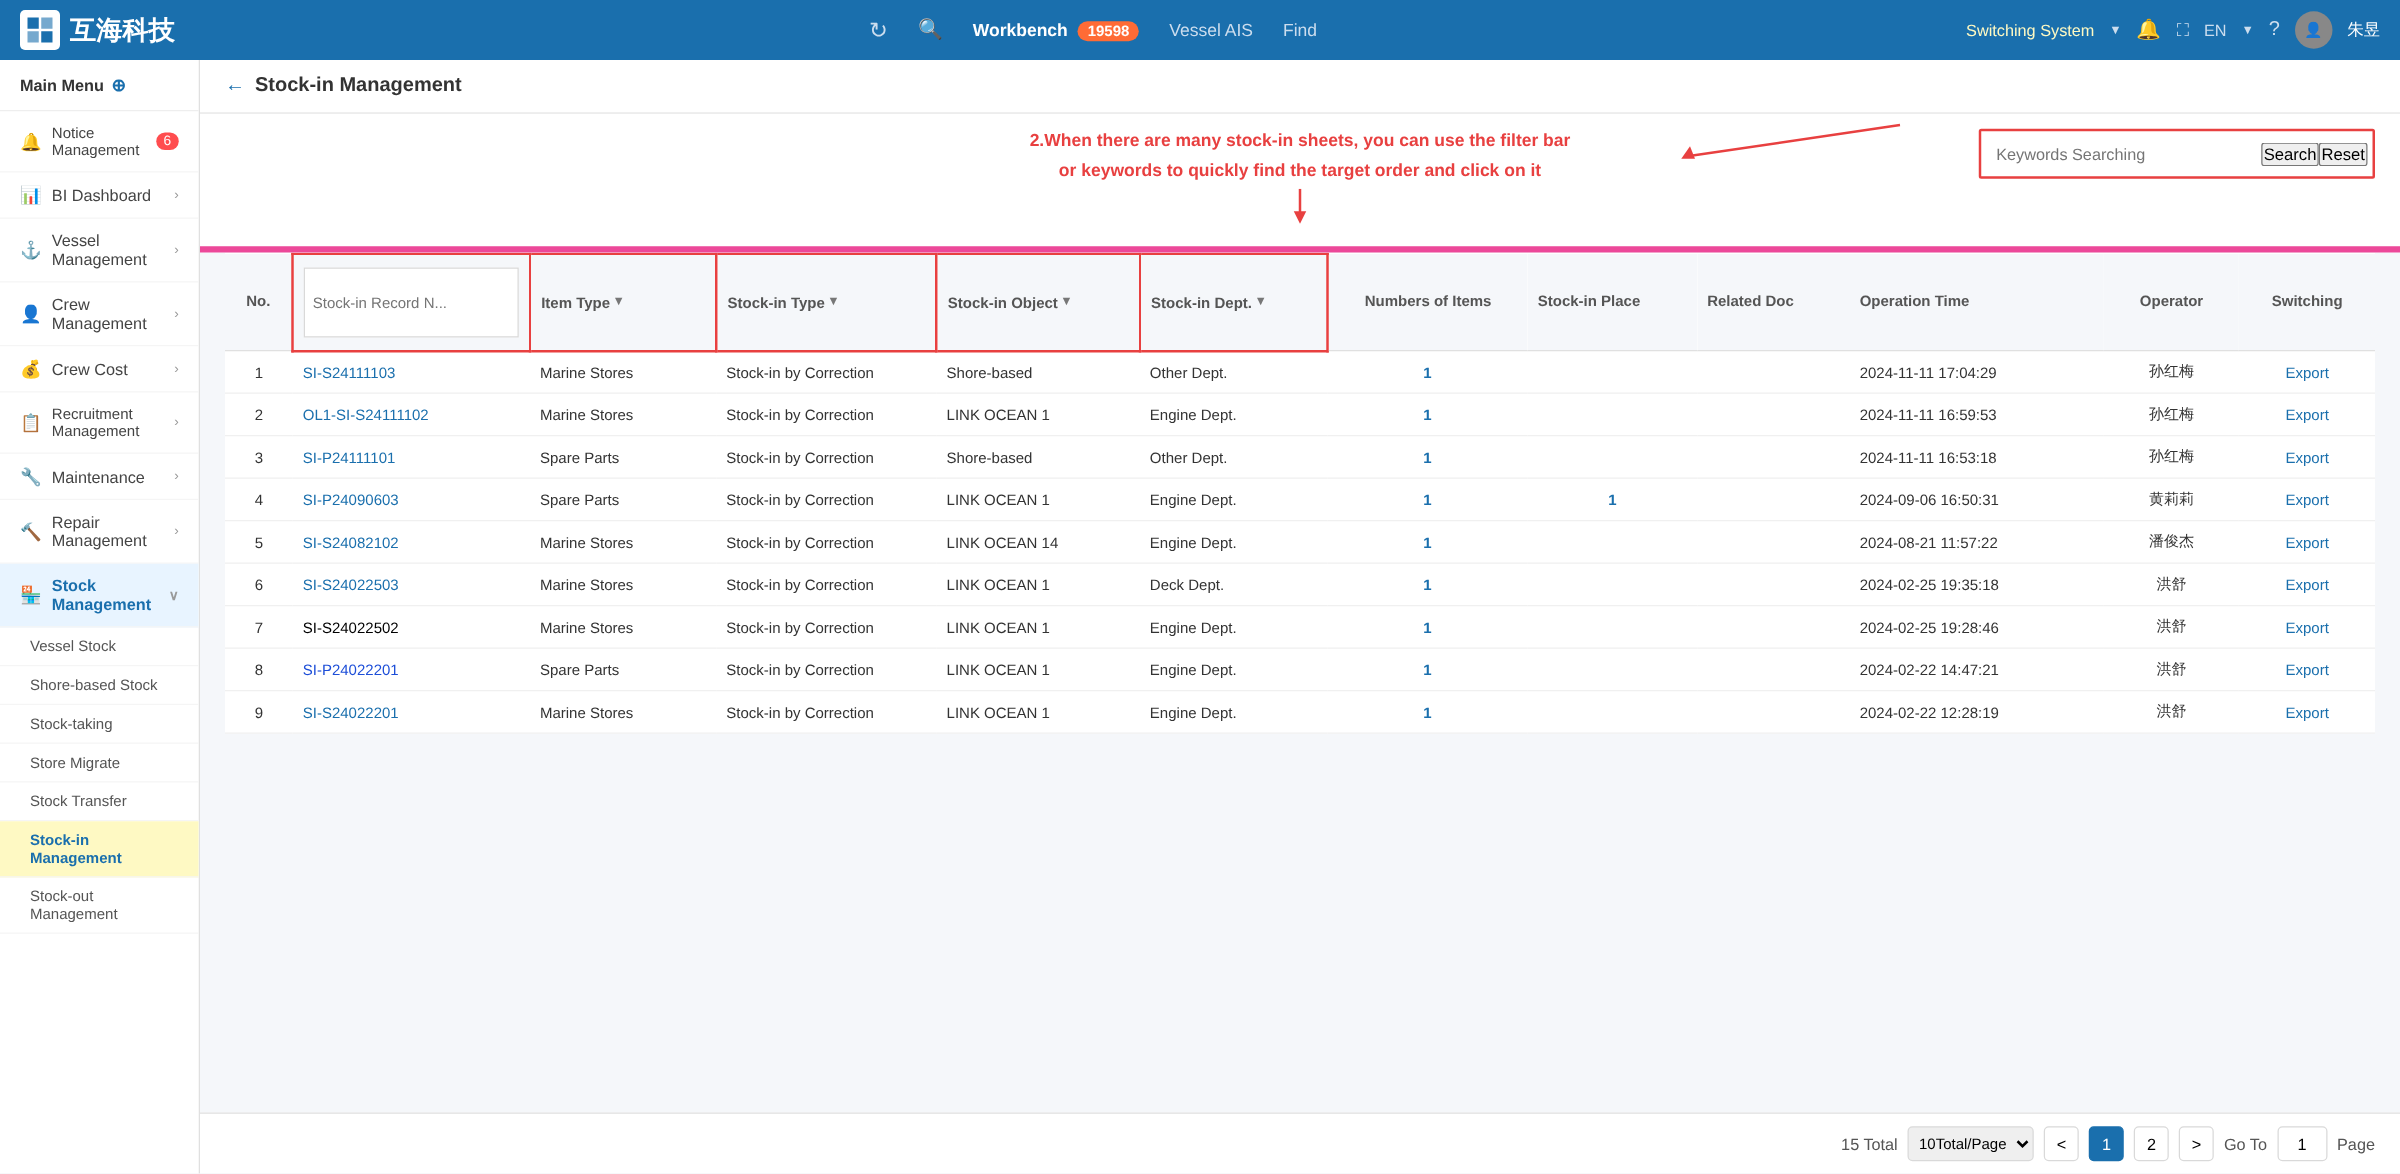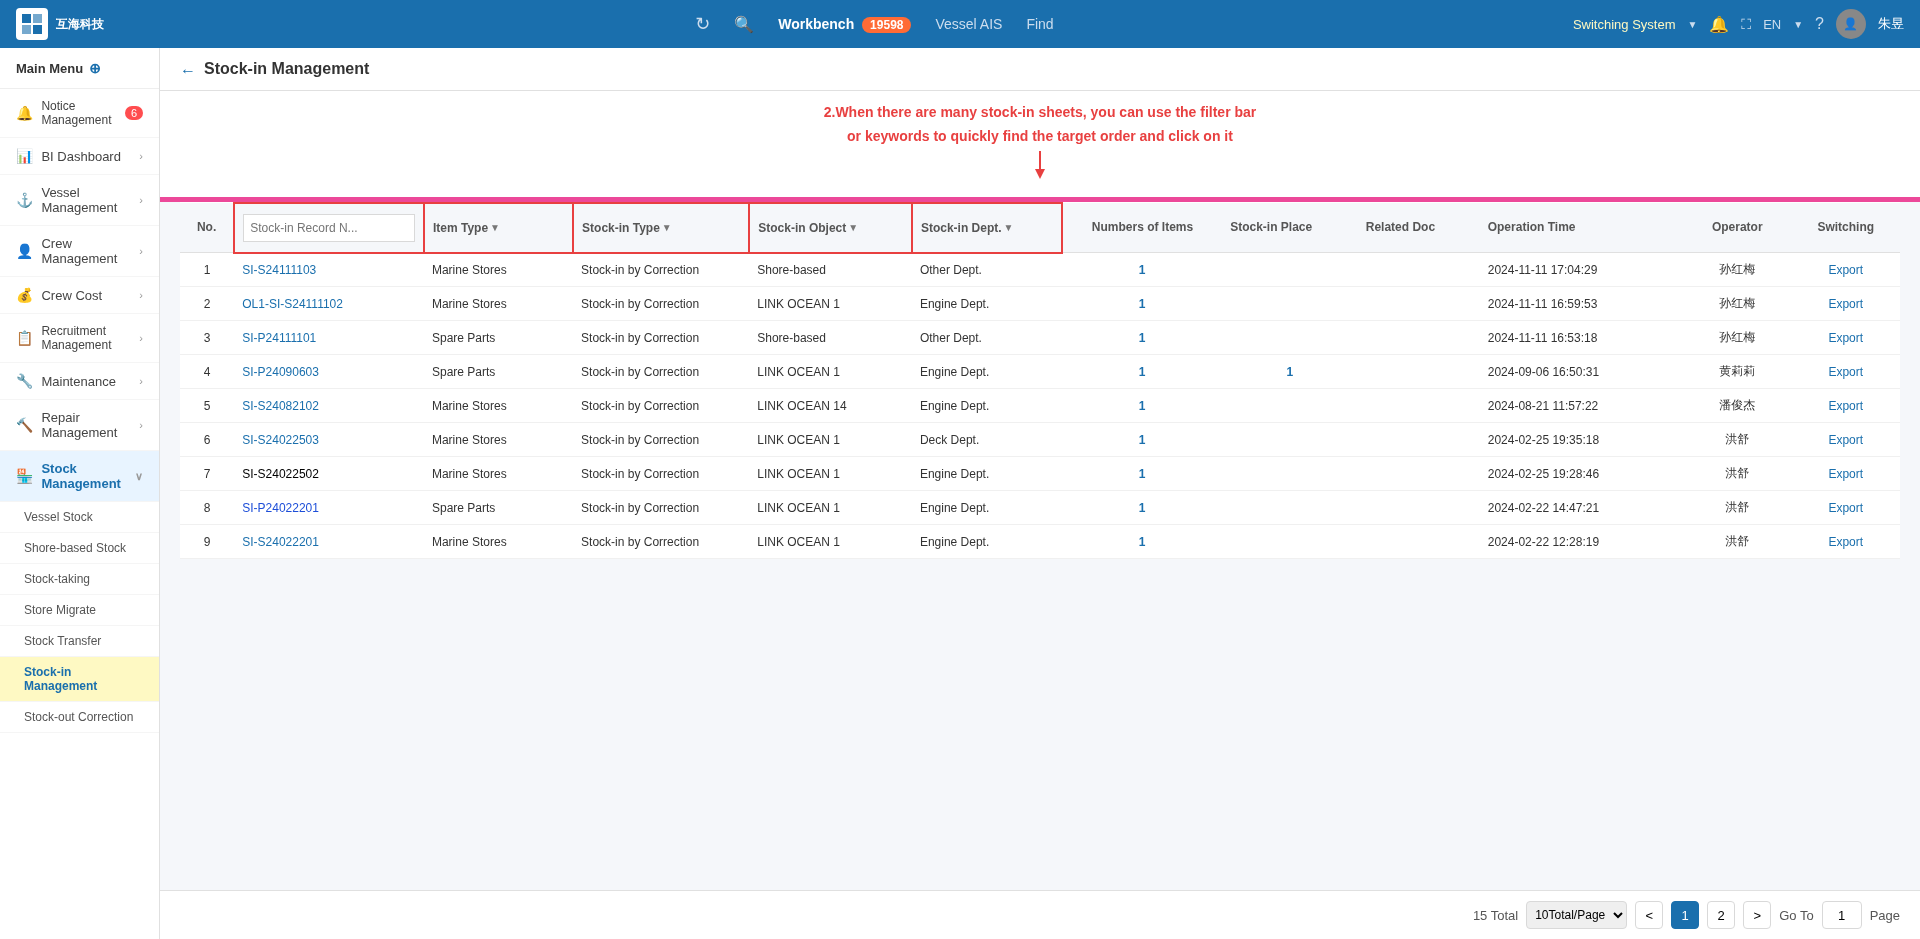--- a/index.html
+++ b/index.html
@@ -1,20 +1,20 @@
 <!DOCTYPE html>
 <html><head>
   <meta charset="utf-8">
   <style>
     * { box-sizing: border-box; margin: 0; padding: 0; }
     body { font-family: 'Microsoft YaHei', Arial, sans-serif; font-size: 13px; background: #f0f2f5; color: #333; display: flex; flex-direction: column; height: 939px; overflow: hidden; }
 
     
     .top-nav { background: #1a6fad; display: flex; align-items: center; height: 48px; padding: 0 16px; color: #fff; flex-shrink: 0; }
-    .top-nav .logo { display: flex; align-items: center; gap: 8px; font-size: 12px; font-weight: bold; min-width: 160px; }
+    .top-nav .logo { display: flex; align-items: center; gap: 8px; font-size: 21px; font-weight: bold; min-width: 160px; }
     .top-nav .logo-icon { width: 32px; height: 32px; background: #fff; border-radius: 4px; display: flex; align-items: center; justify-content: center; }
     .top-nav .logo-icon svg { width: 24px; height: 24px; }
     .top-nav .nav-center { flex: 1; display: flex; align-items: center; justify-content: center; gap: 24px; }
     .top-nav .workbench-badge { background: #ff6b35; color: #fff; border-radius: 10px; padding: 1px 8px; font-size: 12px; margin-left: 4px; }
     .top-nav .nav-right { display: flex; align-items: center; gap: 12px; min-width: 200px; justify-content: flex-end; }
     .top-nav .avatar { width: 30px; height: 30px; border-radius: 50%; background: #888; display: flex; align-items: center; justify-content: center; color: #fff; font-size: 12px; cursor: pointer; }
 
     
     .main-layout { display: flex; flex: 1; overflow: hidden; }
 
@@ -64,21 +64,21 @@
     .pagination-bar select { height: 28px; border: 1px solid #d9d9d9; border-radius: 4px; font-size: 12px; padding: 0 4px; }
     .pagination-bar .page-btn { width: 28px; height: 28px; border: 1px solid #d9d9d9; background: #fff; cursor: pointer; font-size: 13px; display: flex; align-items: center; justify-content: center; border-radius: 4px; }
     .pagination-bar .page-btn.active { background: #1a6fad; color: #fff; border-color: #1a6fad; }
     .pagination-bar .goto-label { font-size: 13px; color: #555; }
     .pagination-bar .goto-input { width: 40px; height: 28px; border: 1px solid #d9d9d9; border-radius: 4px; text-align: center; font-size: 13px; }
     .pagination-bar .page-label { font-size: 13px; color: #555; }
 
     
     .red-box { border: 2px solid #e84040; border-radius: 2px; }
 
-    .stock-in-record-input { width: 100%; border: 1px solid #d9d9d9; padding: 6px 6px; font-size: 12px; outline: none; background: #fff; }
+    .stock-in-record-input { width: 100%; border: 1px solid #d9d9d9; padding: 20px 6px; font-size: 12px; outline: none; background: #fff; }
 
     .th-inner { display: flex; align-items: center; gap: 2px; }
     .dropdown-icon { color: #777; font-size: 10px; }
   </style>
 </head>
 <body>
 
 <div class="top-nav">
   <div class="logo">
     <div class="logo-icon">
@@ -205,21 +205,21 @@
     <div class="sidebar-sub-item">
       <span>Store Migrate</span>
     </div>
     <div class="sidebar-sub-item">
       <span>Stock Transfer</span>
     </div>
     <div class="sidebar-sub-item active" style="color:#1a6fad;font-weight:bold;background:#fef9c3;">
       <span>Stock-in<br>Management</span>
     </div>
     <div class="sidebar-sub-item">
-      <span>Stock-out Correction</span>
+      <span>Stock-out Management</span>
     </div>
   </div>
 
   <div class="content-area">
 
     <div class="page-header">
       <span class="back-btn">←</span>
       <span class="page-title">Stock-in Management</span>
     </div>
 
@@ -232,20 +232,32 @@
         </div>
 
         <div style="display:flex;justify-content:center;margin-top:2px;">
           <svg width="20" height="30">
             <line x1="10" y1="0" x2="10" y2="22" stroke="#e84040" stroke-width="2"></line>
             <polygon points="10,28 5,18 15,18" fill="#e84040"></polygon>
           </svg>
         </div>
       </div>
 
+      <div style="position:absolute;right:20px;top:12px;display:flex;align-items:center;gap:4px;">
+
+        <svg width="200" height="40" style="position:absolute;right:360px;top:-8px;">
+          <line x1="180" y1="5" x2="10" y2="30" stroke="#e84040" stroke-width="2"></line>
+          <polygon points="5,32 12,22 16,32" fill="#e84040"></polygon>
+        </svg>
+        <div class="search-highlight red-box">
+          <input class="search-input" type="text" style="border: none; outline: none; width: 220px; height: 28px; padding: 0px 8px; font-size: 13px; color: rgb(153, 153, 153);" placeholder="Keywords Searching">
+          <button class="search-btn">Search</button>
+          <button class="reset-btn">Reset</button>
+        </div>
+      </div>
     </div>
 
     <div class="table-container">
       <table class="data-table">
         <thead>
           <tr>
             <th class="col-no">
               <span>No.</span>
             </th>
             <th class="col-record" style="border:2px solid #e84040;">

